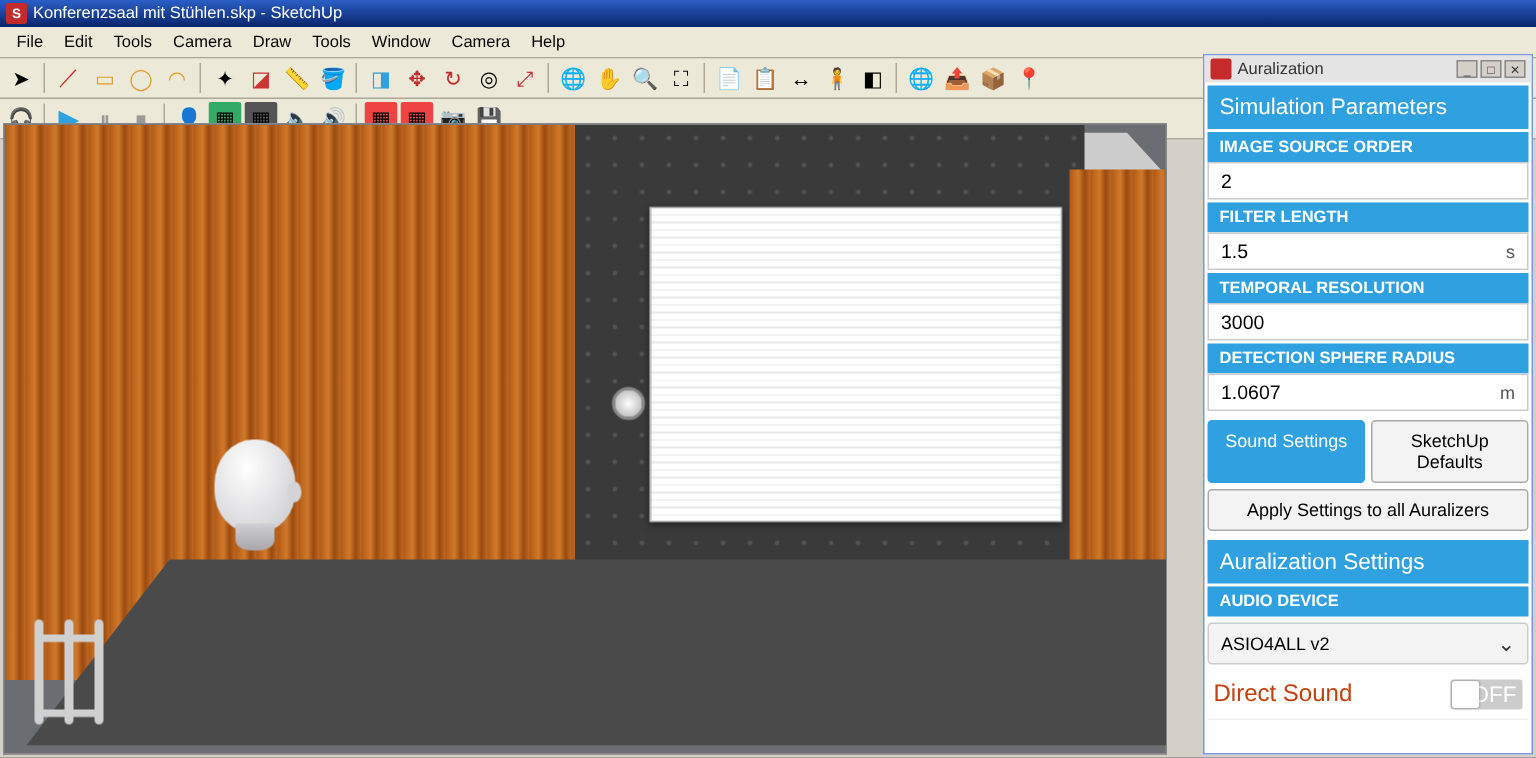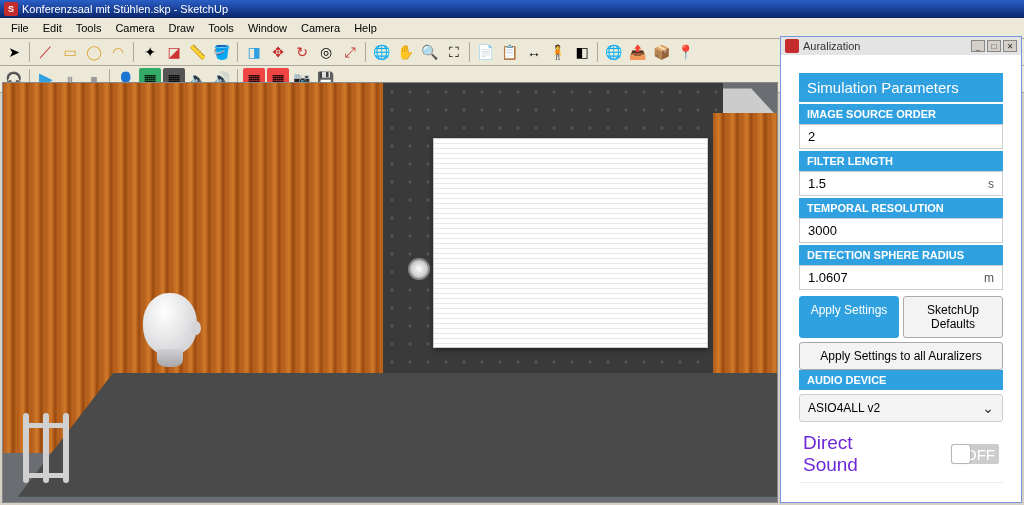--- a/index.html
+++ b/index.html
@@ -30,39 +30,39 @@
 .ceiling { position:absolute; left:380px; top:-80px; width:400px; height:120px; background:#ccc; transform:perspective(600px) rotateX(70deg); transform-origin:bottom; }
 .table { position:absolute; left:110px; top:290px; width:800px; height:200px; background:#4a4a4a; transform:perspective(900px) rotateX(60deg); transform-origin:top; }
 .head { position:absolute; left:140px; top:210px; width:60px; height:80px; }
 .head-skull { width:54px; height:62px; background:radial-gradient(ellipse at 40% 30%,#fff,#c8c8cc); border-radius:48% 48% 45% 45%; position:relative; }
 .head-ear { position:absolute; right:-4px; top:28px; width:10px; height:14px; background:#d4d4d8; border-radius:50%; }
 .head-neck { position:absolute; left:14px; top:56px; width:26px; height:18px; background:linear-gradient(#d0d0d4,#a8a8ac); border-radius:0 0 40% 40%; }
 .chair { position:absolute; left:20px; top:330px; width:80px; height:80px; }
 .chair-bar { position:absolute; background:#d0d0d0; border-radius:3px; }
 
 
-.panel { position:absolute; right:2px; top:36px; width:242px; bottom:2px; background:#fff; border:1px solid #7a96df; display:flex; flex-direction:column; font-size:12px; }
+.panel { position:absolute; right:2px; top:36px; width:220px; bottom:2px; background:#fff; border:1px solid #7a96df; display:flex; flex-direction:column; font-size:12px; }
 .panel-title { height:18px; background:#e4e4e4; display:flex; align-items:center; padding:0 4px; font-size:11px; color:#333; }
 .panel-title .su-logo { width:14px; height:14px; background:#c52b2b; border-radius:2px; margin-right:4px; }
 .panel-title .spacer { flex:1; }
 .panel-title .wbtn { width:14px; height:12px; background:#d4d0c8; border:1px solid #888; margin-left:2px; font-size:8px; display:flex;align-items:center;justify-content:center; cursor:pointer; }
-.panel-body { flex:1; overflow-y:auto; padding:18px; }
+.panel-body { flex:1; overflow-y:auto; padding:2px; }
 .section-hdr { background:#2fa0e0; color:#fff; font-size:15px; padding:6px 8px; margin-bottom:2px; }
 .param-label { background:#2fa0e0; color:#fff; font-size:11px; font-weight:bold; padding:4px 8px; }
 .param-value { display:flex; align-items:center; border:1px solid #ccc; padding:4px 8px; margin-bottom:2px; background:#fff; font-size:13px; color:#333; }
 .param-value input { border:none; outline:none; flex:1; font-size:13px; background:transparent; }
 .param-value .unit { color:#555; font-size:12px; }
 .btn-row { display:flex; gap:4px; margin:6px 0 4px 0; }
 .btn { flex:1; border:1px solid #aaa; background:#f3f3f3; padding:6px 4px; font-size:12px; text-align:center; cursor:pointer; border-radius:3px; }
 .btn.primary { background:#2fa0e0; color:#fff; border-color:#2fa0e0; }
 .btn.wide { width:100%; }
 .dropdown { display:flex; align-items:center; border:1px solid #ccc; background:#f3f3f3; padding:5px 8px; margin:4px 0; border-radius:3px; cursor:pointer; }
 .dropdown .arrow { margin-left:auto; font-size:14px; color:#333; }
 .toggle-row { display:flex; align-items:center; padding:6px 4px; border-bottom:1px solid #eee; }
-.toggle-row .label { flex:1; font-size:19px; color:#6d28d9; }
+.toggle-row .label { flex:1; font-size:16px; color:#c2410c; }
 .toggle { width:48px; height:20px; background:#ccc; border-radius:2px; position:relative; display:flex; align-items:center; justify-content:flex-end; font-size:15px; color:#fff; padding-right:4px; cursor:pointer;margin-left:47px; }
 .toggle .knob-t { position:absolute; left:1px; top:1px; width:18px; height:18px; background:#fff; border-radius:2px; box-shadow:0 0 2px rgba(0,0,0,0.4); }
 </style>
 </head>
 <body>
 
 <div class="titlebar">
   <div class="su-logo">S</div>
   <span class="title-text">Konferenzsaal mit Stühlen.skp - SketchUp</span>
 </div>
@@ -193,25 +193,26 @@
       <span class="unit"></span>
     </div>
 
     <div class="param-label">DETECTION SPHERE RADIUS</div>
     <div class="param-value">
       <input value="1.0607" style="">
       <span class="unit">m</span>
     </div>
 
     <div class="btn-row">
-      <div class="btn primary">Apply Settings</div>
+      <div class="btn primary">Sound Settings</div>
       <div class="btn">SketchUp Defaults</div>
     </div>
     <div class="btn wide">Apply Settings to all Auralizers</div>
 
+    <div class="section-hdr" style="margin-top:6px">Auralization Settings</div>
 
     <div class="param-label">AUDIO DEVICE</div>
     <div class="dropdown">
       <span>ASIO4ALL v2</span>
       <span class="arrow">⌄</span>
     </div>
 
     <div class="toggle-row">
       <span class="label">Direct Sound</span>
       <div class="toggle">

